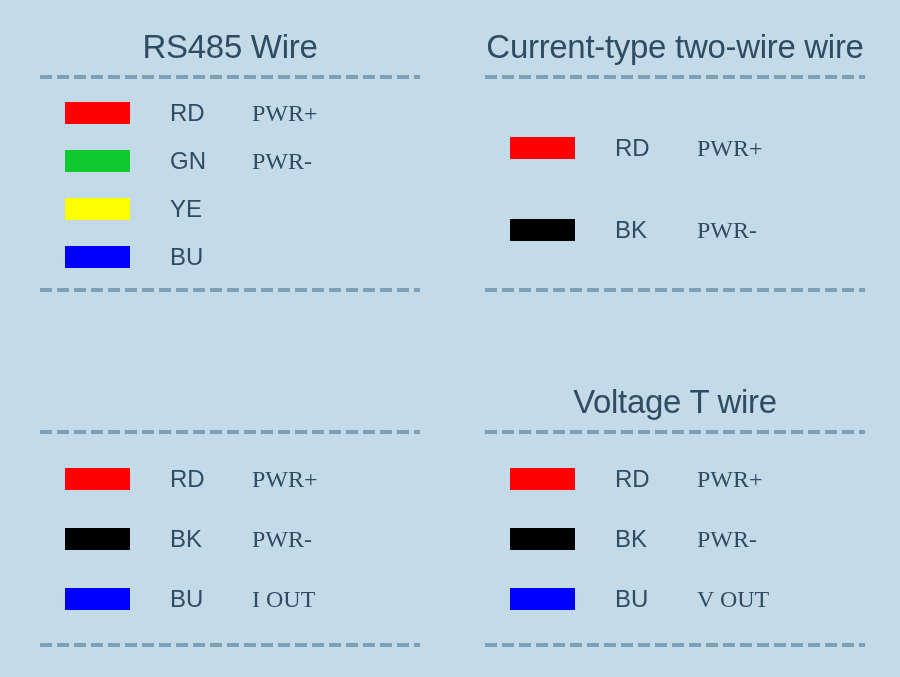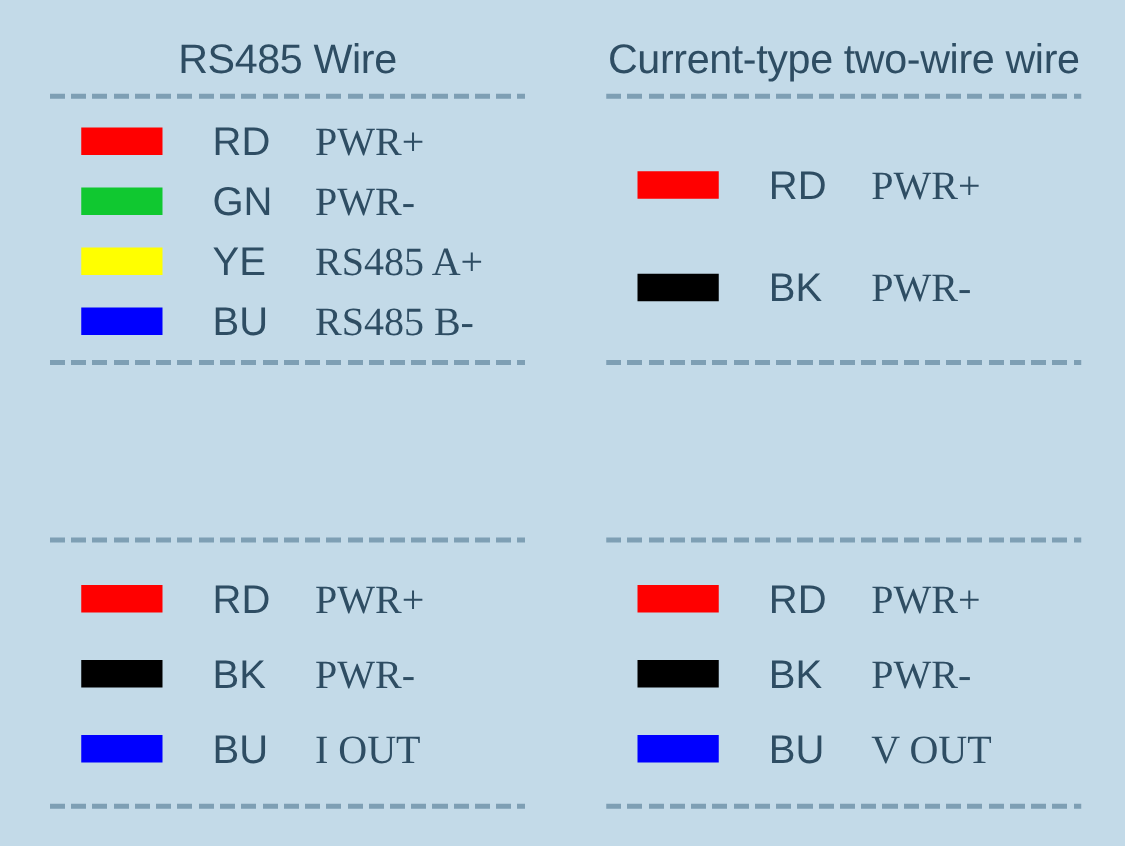--- a/index.html
+++ b/index.html
@@ -68,21 +68,21 @@
     left: 25px;
     top: 50%;
     transform: translateY(-50%);
     width: 65px;
     height: 22px;
   }
   .code, .signal {
     position: absolute;
     top: 50%;
     transform: translateY(-50%);
-    font-size: 32px;
+    font-size: 24px;
     line-height: 1;
     white-space: nowrap;
   }
   .code   { left: 130px; }
   .signal { left: 212px; font-family: Liberation Serif, serif; }
 </style>
 </head>
 <body>
 
 <div class="canvas">
@@ -97,26 +97,24 @@
         <span class="signal">PWR+</span>
       </div>
       <div class="row">
         <span class="swatch" style="background-color: rgb(16, 200, 48);"></span>
         <span class="code">GN</span>
         <span class="signal">PWR-</span>
       </div>
       <div class="row">
         <span class="swatch" style="background-color: rgb(255, 255, 0);"></span>
         <span class="code">YE</span>
-        <span class="signal">RS485 A+</span>
       </div>
       <div class="row">
         <span class="swatch" style="background-color: rgb(0, 0, 255);"></span>
         <span class="code">BU</span>
-        <span class="signal">RS485 B-</span>
       </div>
     </div>
     <div class="dash dash-bottom"></div>
   </div>
 
   <div class="section sec-1">
     <div class="title">Current-type two-wire wire</div>
     <div class="dash dash-top"></div>
     <div class="rows">
       <div class="row">
@@ -149,20 +147,21 @@
       <div class="row">
         <span class="swatch" style="background-color: rgb(0, 0, 255);"></span>
         <span class="code">BU</span>
         <span class="signal">I OUT</span>
       </div>
     </div>
     <div class="dash dash-bottom"></div>
   </div>
 
   <div class="section sec-3">
+    <div class="title">Voltage T wire</div>
     <div class="dash dash-top"></div>
     <div class="rows">
       <div class="row">
         <span class="swatch" style="background-color: rgb(255, 0, 0);"></span>
         <span class="code">RD</span>
         <span class="signal">PWR+</span>
       </div>
       <div class="row">
         <span class="swatch" style="background-color: rgb(0, 0, 0);"></span>
         <span class="code">BK</span>

